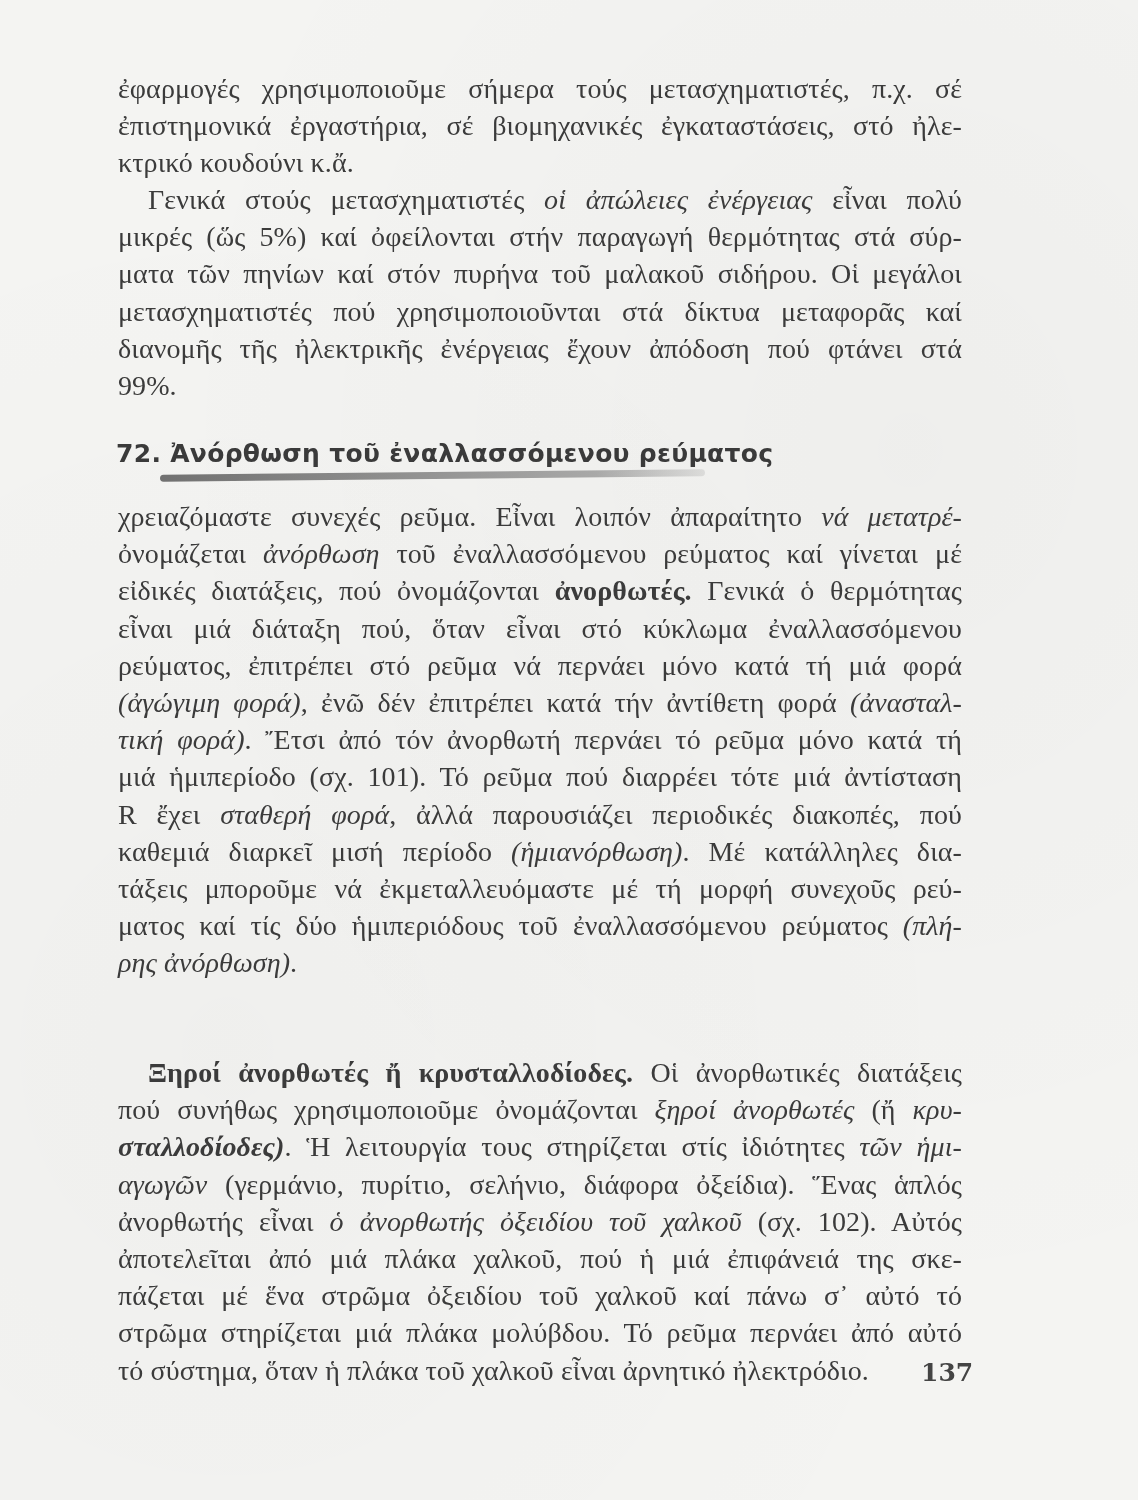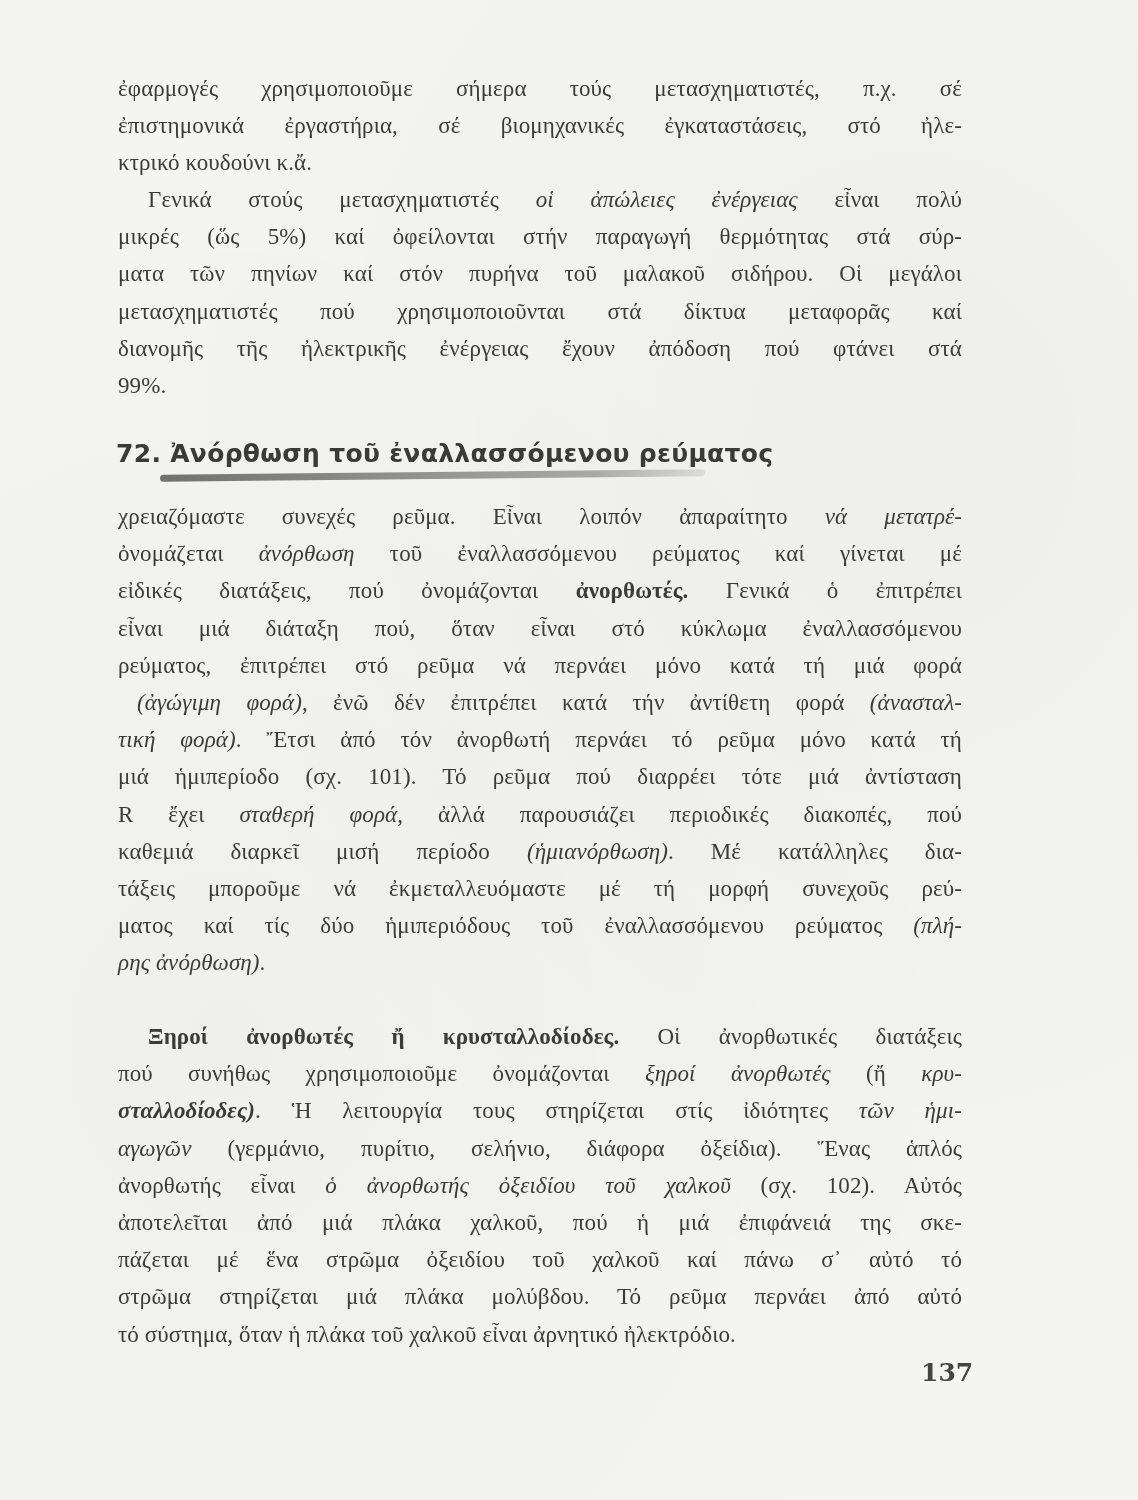--- a/index.html
+++ b/index.html
@@ -27,21 +27,21 @@
     .textblock {
       position: absolute;
       left: 118px;
       width: 844px;
     }
     .line {
       display: block;
       height: 37.2px;
       line-height: 37.2px;
       font-family: "Liberation Serif", "DejaVu Serif", serif;
-      font-size: 23px;
+      font-size: 28px;
       text-align: justify;
       text-align-last: justify;
       white-space: nowrap;
       color: #3b3b3b;
       letter-spacing: 0.1px;
     }
     .line.last {
       text-align-last: left;
     }
     .line.indent {
@@ -103,34 +103,34 @@
 
   <div class="heading">
     <span>72.</span>
     <span>Ἀνόρθωση τοῦ ἐναλλασσόμενου ρεύματος</span>
   </div>
   <div class="heading-underline"></div>
 
   <div class="textblock" id="p3" style="top: 498px;">
       <span class="line" style="white-space: normal; overflow: visible;"><span class="seg" style="white-space: normal;">χρειαζόμαστε συνεχές ρεῦμα. Εἶναι λοιπόν ἀπαραίτητο </span><span class="seg it" style="white-space: normal;">νά μετατρέ-</span></span>
       <span class="line" style="white-space: normal; overflow: visible;"><span class="seg" style="white-space: normal;">ὀνομάζεται </span><span class="seg it" style="white-space: normal;">ἀνόρθωση</span><span class="seg" style="white-space: normal;"> τοῦ ἐναλλασσόμενου ρεύματος καί γίνεται μέ</span></span>
-      <span class="line" style="white-space: normal; overflow: visible;"><span class="seg" style="white-space: normal;">εἰδικές διατάξεις, πού ὀνομάζονται </span><span class="seg bd" style="white-space: normal;">ἀνορθωτές.</span><span class="seg" style="white-space: normal;"> Γενικά ὁ ἐπιτρέπει</span></span>
+      <span class="line" style="white-space: normal; overflow: visible;"><span class="seg" style="white-space: normal;">εἰδικές διατάξεις, πού ὀνομάζονται </span><span class="seg bd" style="white-space: normal;">ἀνορθωτές.</span><span class="seg" style="white-space: normal;"> Γενικά ὁ θερμότητας</span></span>
       <span class="line" style="white-space: normal; overflow: visible;"><span class="seg" style="white-space: normal;">εἶναι μιά διάταξη πού, ὅταν εἶναι στό κύκλωμα ἐναλλασσόμενου</span></span>
       <span class="line" style="white-space: normal; overflow: visible;"><span class="seg" style="white-space: normal;">ρεύματος, ἐπιτρέπει στό ρεῦμα νά περνάει μόνο κατά τή μιά φορά</span></span>
-      <span class="line" style="white-space: normal; overflow: visible;"><span class="seg it" style="white-space: normal; margin-left: 19px;">(ἀγώγιμη φορά)</span><span class="seg" style="white-space: normal;">, ἐνῶ δέν ἐπιτρέπει κατά τήν ἀντίθετη φορά </span><span class="seg it" style="white-space: normal;">(ἀνασταλ-</span></span>
+      <span class="line" style="white-space: normal; overflow: visible;"><span class="seg it" style="white-space: normal;">(ἀγώγιμη φορά)</span><span class="seg" style="white-space: normal;">, ἐνῶ δέν ἐπιτρέπει κατά τήν ἀντίθετη φορά </span><span class="seg it" style="white-space: normal;">(ἀνασταλ-</span></span>
       <span class="line" style="white-space: normal; overflow: visible;"><span class="seg it" style="white-space: normal;">τική φορά)</span><span class="seg" style="white-space: normal;">. Ἔτσι ἀπό τόν ἀνορθωτή περνάει τό ρεῦμα μόνο κατά τή</span></span>
       <span class="line" style="white-space: normal; overflow: visible;"><span class="seg" style="white-space: normal;">μιά ἡμιπερίοδο (σχ. 101). Τό ρεῦμα πού διαρρέει τότε μιά ἀντίσταση</span></span>
       <span class="line" style="white-space: normal; overflow: visible;"><span class="seg" style="white-space: normal;">R ἔχει </span><span class="seg it" style="white-space: normal;">σταθερή φορά</span><span class="seg" style="white-space: normal;">, ἀλλά παρουσιάζει περιοδικές διακοπές, πού</span></span>
       <span class="line" style="white-space: normal; overflow: visible;"><span class="seg" style="white-space: normal;">καθεμιά διαρκεῖ μισή περίοδο </span><span class="seg it" style="white-space: normal;">(ἡμιανόρθωση)</span><span class="seg" style="white-space: normal;">. Μέ κατάλληλες δια-</span></span>
       <span class="line" style="white-space: normal; overflow: visible;"><span class="seg" style="white-space: normal;">τάξεις μποροῦμε νά ἐκμεταλλευόμαστε μέ τή μορφή συνεχοῦς ρεύ-</span></span>
       <span class="line" style="white-space: normal; overflow: visible;"><span class="seg" style="white-space: normal;">ματος καί τίς δύο ἡμιπεριόδους τοῦ ἐναλλασσόμενου ρεύματος </span><span class="seg it" style="white-space: normal;">(πλή-</span></span>
       <span class="line last" style="white-space: normal; overflow: visible;"><span class="seg it" style="white-space: normal;">ρης ἀνόρθωση)</span><span class="seg" style="white-space: normal;">.</span></span>
     </div>
 
-  <div class="textblock" id="p4" style="top: 1018px;">
+  <div class="textblock" id="p4" style="top: 1054px;">
       <span class="line indent" style="white-space: normal; overflow: visible;"><span class="seg bd" style="white-space: normal;">Ξηροί ἀνορθωτές ἤ κρυσταλλοδίοδες.</span><span class="seg" style="white-space: normal;"> Οἱ ἀνορθωτικές διατάξεις</span></span>
       <span class="line" style="white-space: normal; overflow: visible;"><span class="seg" style="white-space: normal;">πού συνήθως χρησιμοποιοῦμε ὀνομάζονται </span><span class="seg it" style="white-space: normal;">ξηροί ἀνορθωτές</span><span class="seg" style="white-space: normal;"> (ἤ </span><span class="seg it" style="white-space: normal;">κρυ-</span></span>
       <span class="line" style="white-space: normal; overflow: visible;"><span class="seg it" style="white-space: normal; font-weight: bold;">σταλλοδίοδες)</span><span class="seg" style="white-space: normal;">. Ἡ λειτουργία τους στηρίζεται στίς ἰδιότητες </span><span class="seg it" style="white-space: normal;">τῶν ἡμι-</span></span>
       <span class="line" style="white-space: normal; overflow: visible;"><span class="seg it" style="white-space: normal;">αγωγῶν</span><span class="seg" style="white-space: normal;"> (γερμάνιο, πυρίτιο, σελήνιο, διάφορα ὀξείδια). Ἕνας ἁπλός</span></span>
       <span class="line" style="white-space: normal; overflow: visible;"><span class="seg" style="white-space: normal;">ἀνορθωτής εἶναι </span><span class="seg it" style="white-space: normal;">ὁ ἀνορθωτής ὀξειδίου τοῦ χαλκοῦ</span><span class="seg" style="white-space: normal;"> (σχ. 102). Αὐτός</span></span>
       <span class="line" style="white-space: normal; overflow: visible;"><span class="seg" style="white-space: normal;">ἀποτελεῖται ἀπό μιά πλάκα χαλκοῦ, πού ἡ μιά ἐπιφάνειά της σκε-</span></span>
       <span class="line" style="white-space: normal; overflow: visible;"><span class="seg" style="white-space: normal;">πάζεται μέ ἕνα στρῶμα ὀξειδίου τοῦ χαλκοῦ καί πάνω σ᾿ αὐτό τό</span></span>
       <span class="line" style="white-space: normal; overflow: visible;"><span class="seg" style="white-space: normal;">στρῶμα στηρίζεται μιά πλάκα μολύβδου. Τό ρεῦμα περνάει ἀπό αὐτό</span></span>
       <span class="line last" style="white-space: normal; overflow: visible;"><span class="seg" style="white-space: normal;">τό σύστημα, ὅταν ἡ πλάκα τοῦ χαλκοῦ εἶναι ἀρνητικό ἠλεκτρόδιο.</span></span>
     </div>

